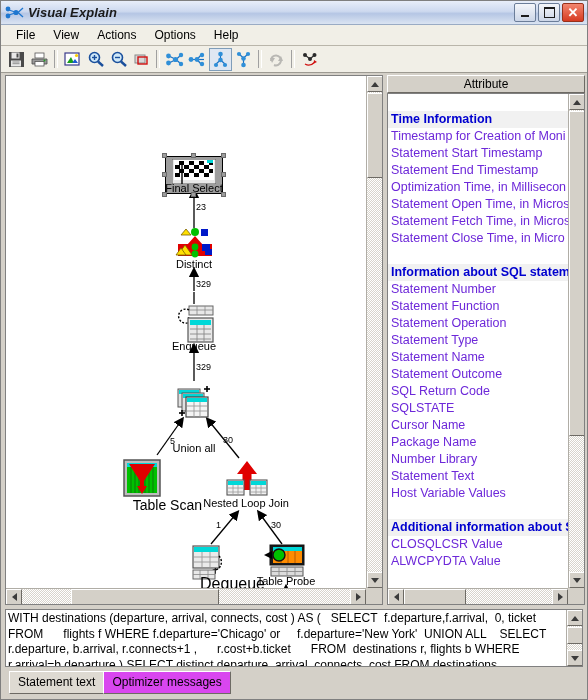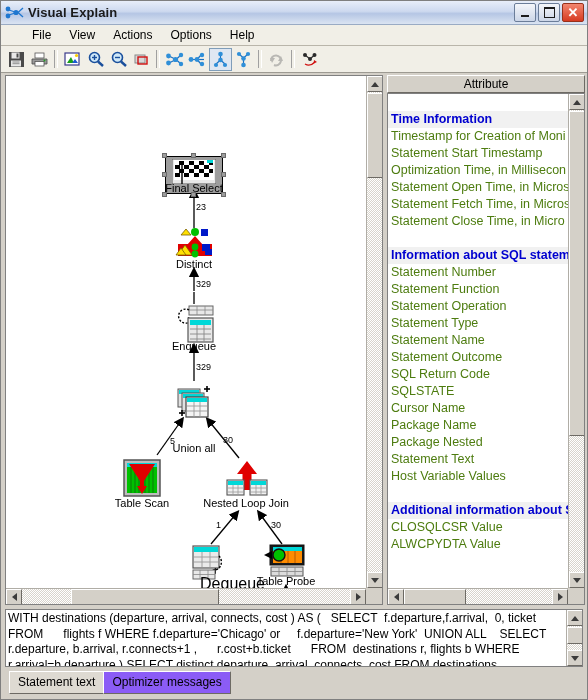--- a/index.html
+++ b/index.html
@@ -24,20 +24,21 @@
     background: linear-gradient(to bottom, #e8eef9 0%, #cdd9ef 45%, #b5c6e4 55%, #dbe4f2 100%);
     border-bottom: 1px solid #9aabc4;
     display: flex; align-items: center;
     box-sizing: border-box;
   }
   .title-icon { width: 20px; height: 16px; margin-left: 4px; position: relative; flex: none; }
   .title-text {
     font-size: 13px; font-weight: bold; color: #1a1a1a;
     margin-left: 3px; letter-spacing: 0.1px;
     white-space: nowrap;
+    font-style: italic;
   }
   .winbtns { margin-left: auto; display: flex; gap: 2px; margin-right: 3px; }
   .winbtn {
     width: 22px; height: 19px;
     background: linear-gradient(to bottom, #f4f6fa, #ccd6e8);
     border: 1px solid #6b7d99;
     border-radius: 2px;
     position: relative;
     box-sizing: border-box;
   }
@@ -54,21 +55,21 @@
   .minbar { width: 8px; height: 2px; background: #1c1c1c; margin-top: 6px; }
   .maxsq { width: 9px; height: 8px; border: 1px solid #1c1c1c; border-top-width: 2px; }
 
   
   .menubar {
     position: absolute; left: 0; top: 24px; right: 0; height: 21px;
     background: #f1efe7;
     border-bottom: 1px solid #b9b5aa;
     display: flex; align-items: center;
     box-sizing: border-box;
-    padding-left: 22px;
+    padding-left: 6px;
   }
   .menuitem {
     font-size: 12px; color: #000;
     padding: 2px 9px; cursor: default;
   }
 
   
   .toolbar {
     position: absolute; left: 0; top: 45px; right: 0; height: 27px;
     background: #f1efe7;
@@ -181,21 +182,21 @@
     overflow: hidden;
   }
   .attrlist {
     position: absolute; left: 0; top: 0; right: 16px; bottom: 16px;
     overflow: hidden;
     background: #fff;
     padding-top: 17px;
     box-sizing: border-box;
   }
   .arow {
-    font-size: 12.5px; color: #4d7c0f;
+    font-size: 12.5px; color: #6d28d9;
     height: 17px; line-height: 17px;
     padding-left: 3px;
     white-space: nowrap;
     overflow: hidden;
   }
   .arow.group { color: #0000cf; font-weight: bold; background: #f1f1f1; }
   .arow.blank { background: #fff; }
 
   
   .stmtpanel {
@@ -227,21 +228,21 @@
     border: 1px solid #fff;
     border-right-color: #6d6a64;
     border-bottom-color: #6d6a64;
     box-sizing: border-box;
     margin-right: -1px;
   }
   .tab.active {
     background: #dedad2;
   }
   .tab.inactive {
-    background: #8b5cf6;
+    background: #d946ef;
     margin-top: 0px;
   }
   .splitbar {
     position: absolute; left: 4px; top: 604px; right: 4px; height: 4px;
     background: #d4d0c8;
   }
 </style>
 </head>
 <body>
 
@@ -559,21 +560,21 @@
             <line x1="16" y1="4" x2="16" y2="34"></line>
               <line x1="22" y1="4" x2="22" y2="34"></line>
             <line x1="26" y1="4" x2="26" y2="34"></line>
               <line x1="30" y1="4" x2="30" y2="34"></line>
           </g>
           <rect x="4" y="4" width="30" height="4" fill="#00d8d8"></rect>
           <path d="M6 5 L32 5 L21 22 L21 32 L17 32 L17 22 Z" fill="#e00000"></path>
           <polygon points="14,27 24,27 19,35" fill="#e00000"></polygon>
         </svg>
       </div>
-      <div style="position:absolute;left:76px;top:421px;width:120px;text-align:center;font-size:11px;">Table Scan</div>
+      <div style="position:absolute;left:76px;top:421px;width:120px;text-align:right;font-size:14px;">Table Scan</div>
 
       <div style="position:absolute;left:218px;top:384px;">
         <svg width="46" height="38" viewBox="0 0 46 38">
           <path d="M23 1 L33 14 L27.5 14 L27.5 30 L18.5 30 L18.5 14 L13 14 Z" fill="#e00000"></path>
           <rect x="3" y="20" width="17" height="15" fill="#f0f0f0" stroke="#555" stroke-width="1.1"></rect>
           <rect x="4" y="21" width="15" height="4" fill="#00d8d8"></rect>
           <line x1="4" y1="28" x2="19" y2="28" stroke="#999" stroke-width="0.8"></line>
           <line x1="4" y1="32" x2="19" y2="32" stroke="#999" stroke-width="0.8"></line>
           <line x1="9" y1="25" x2="9" y2="35" stroke="#999" stroke-width="0.8"></line>
           <line x1="14" y1="25" x2="14" y2="35" stroke="#999" stroke-width="0.8"></line>
@@ -652,37 +653,38 @@
     <div class="sb-corner"></div>
   </div>
 
   <div class="attrpanel">
     <div class="attrheader">Attribute</div>
     <div class="attrlistwrap">
       <div class="attrlist">
         <div class="arow group">Time Information</div>
         <div class="arow">Timestamp for Creation of Moni</div>
         <div class="arow">Statement Start Timestamp</div>
+        <div class="arow">Statement End Timestamp</div>
         <div class="arow">Optimization Time, in Millisecon</div>
         <div class="arow">Statement Open Time, in Micros</div>
         <div class="arow">Statement Fetch Time, in Micros</div>
         <div class="arow">Statement Close Time, in Micro</div>
         <div class="arow blank">&nbsp;</div>
         <div class="arow group">Information about SQL stateme</div>
         <div class="arow">Statement Number</div>
         <div class="arow">Statement Function</div>
         <div class="arow">Statement Operation</div>
         <div class="arow">Statement Type</div>
         <div class="arow">Statement Name</div>
         <div class="arow">Statement Outcome</div>
         <div class="arow">SQL Return Code</div>
         <div class="arow">SQLSTATE</div>
         <div class="arow">Cursor Name</div>
         <div class="arow">Package Name</div>
-        <div class="arow">Package Nested</div>
+        <div class="arow">Number Library</div>
         <div class="arow">Statement Text</div>
         <div class="arow">Host Variable Values</div>
         <div class="arow blank">&nbsp;</div>
         <div class="arow group">Additional information about S</div>
         <div class="arow">CLOSQLCSR Value</div>
         <div class="arow">ALWCPYDTA Value</div>
 
       </div>
       <div class="sb-v">
         <div class="sbtn" style="left:0;top:0;">

